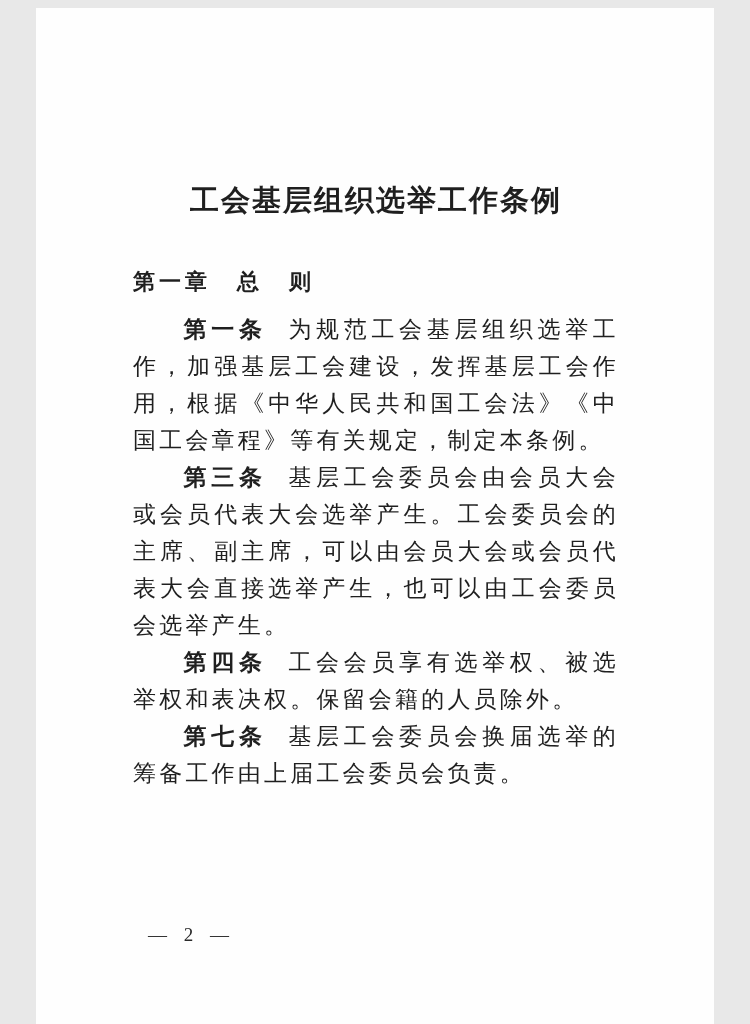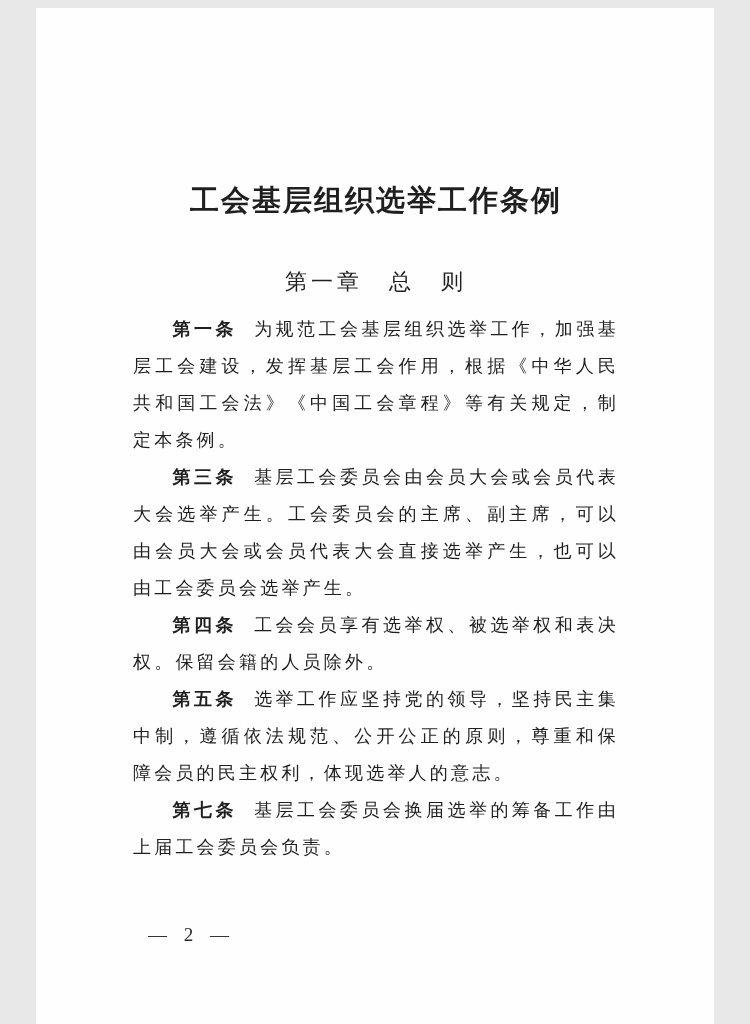--- a/index.html
+++ b/index.html
@@ -24,29 +24,28 @@
     padding-top: 175px;
     text-align: center;
     font-size: 29px;
     font-weight: bold;
     letter-spacing: 2px;
     line-height: 34px;
     white-space: nowrap;
   }
   .chapter-heading {
     margin: 52px 0 16px 0;
-    text-align: center;
     font-size: 22px;
-    font-weight: normal;
+    font-weight: bold;
     letter-spacing: 4px;
     line-height: 26px;
   }
   .article {
     margin: 0;
-    font-size: 18px;
+    font-size: 23px;
     line-height: 37px;
     letter-spacing: 3.2px;
     text-align: justify;
     text-indent: 2.2em;
   }
   .article-label {
     font-weight: bold;
     margin-right: 0.95em;
   }
   .article-text {
@@ -77,23 +76,20 @@
 
 
   <p class="article">
     <span class="article-label">第三条</span><span class="article-text">基层工会委员会由会员大会或会员代表大会选举产生。工会委员会的主席、副主席，可以由会员大会或会员代表大会直接选举产生，也可以由工会委员会选举产生。</span>
   </p>
 
   <p class="article">
     <span class="article-label">第四条</span><span class="article-text">工会会员享有选举权、被选举权和表决权。保留会籍的人员除外。</span>
   </p>
 
-  <p class="article">
-    <span class="article-label">第五条</span><span class="article-text">选举工作应坚持党的领导，坚持民主集中制，遵循依法规范、公开公正的原则，尊重和保障会员的民主权利，体现选举人的意志。</span>
-  </p>
 
 
   <p class="article">
     <span class="article-label">第七条</span><span class="article-text">基层工会委员会换届选举的筹备工作由上届工会委员会负责。</span>
   </p>
 
   <div class="page-number">— 2 —</div>
 
 </div>
 

